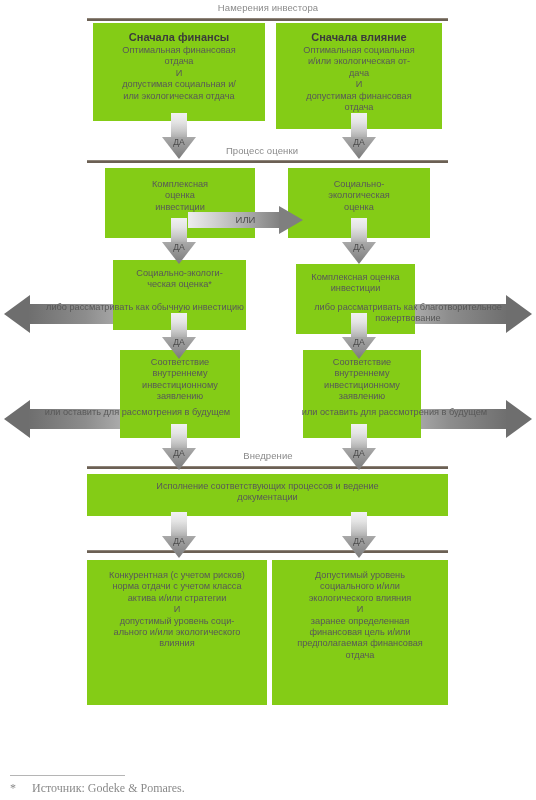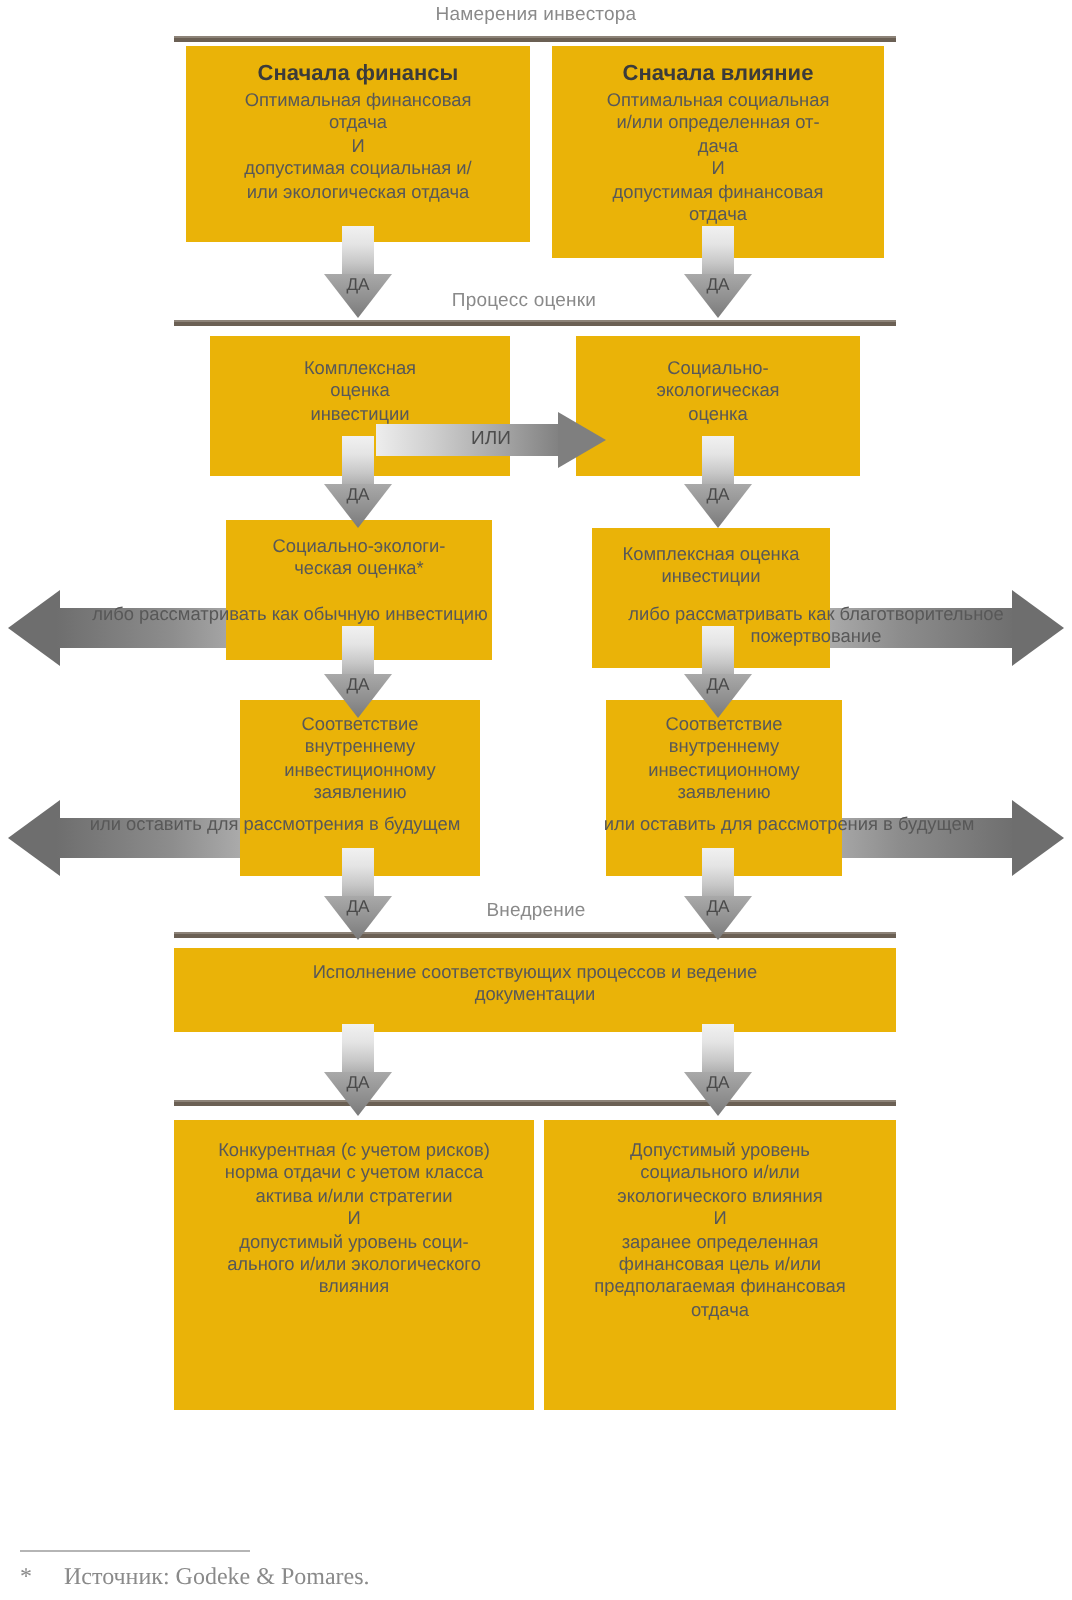--- a/index.html
+++ b/index.html
@@ -25,21 +25,21 @@
   .band-rule{
     position:absolute;
     height:2px;
     background:#6b6054;
     border-top:1px solid #8d8378;
   }
 
   
   .box{
     position:absolute;
-    background:#eab308;
+    background:#84cc16;
     box-sizing:border-box;
     display:flex;
     flex-direction:column;
     align-items:center;
     text-align:center;
     color:#585858;
     font-size:9.2px;
     line-height:11.4px;
     padding:7px 6px 6px 6px;
     z-index:3;
@@ -141,21 +141,21 @@
     <span class="ln">Оптимальная финансовая</span>
     <span class="ln">отдача</span>
     <span class="ln">И</span>
     <span class="ln">допустимая социальная и/</span>
     <span class="ln">или экологическая отдача</span>
   </div>
 
   <div class="box" style="left:276px;top:23px;width:166px;height:106px;">
     <span class="hd">Сначала влияние</span>
     <span class="ln">Оптимальная социальная</span>
-    <span class="ln">и/или определенная от-</span>
+    <span class="ln">и/или экологическая от-</span>
     <span class="ln">дача</span>
     <span class="ln">И</span>
     <span class="ln">допустимая финансовая</span>
     <span class="ln">отдача</span>
   </div>
 
   <div class="darrow" style="left:162px;top:113px;">
     <div class="shaft"></div>
     <div class="head"></div>
     <div class="yes">ДА</div>

